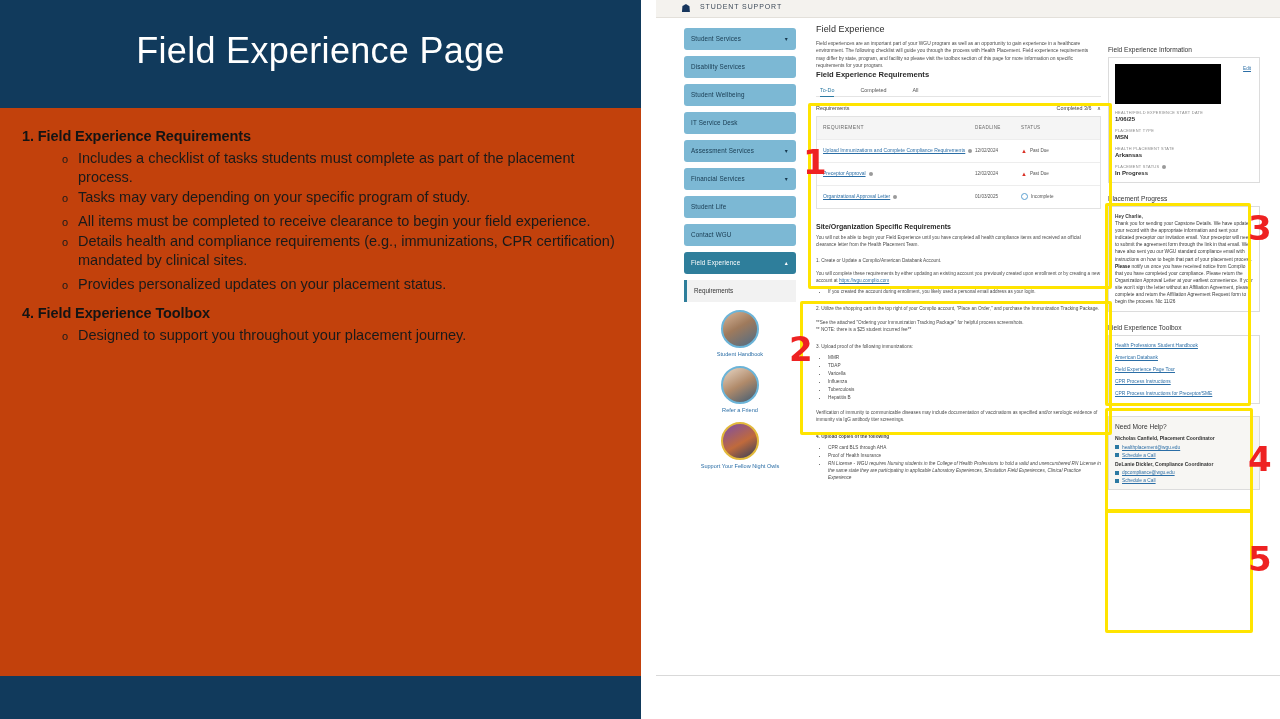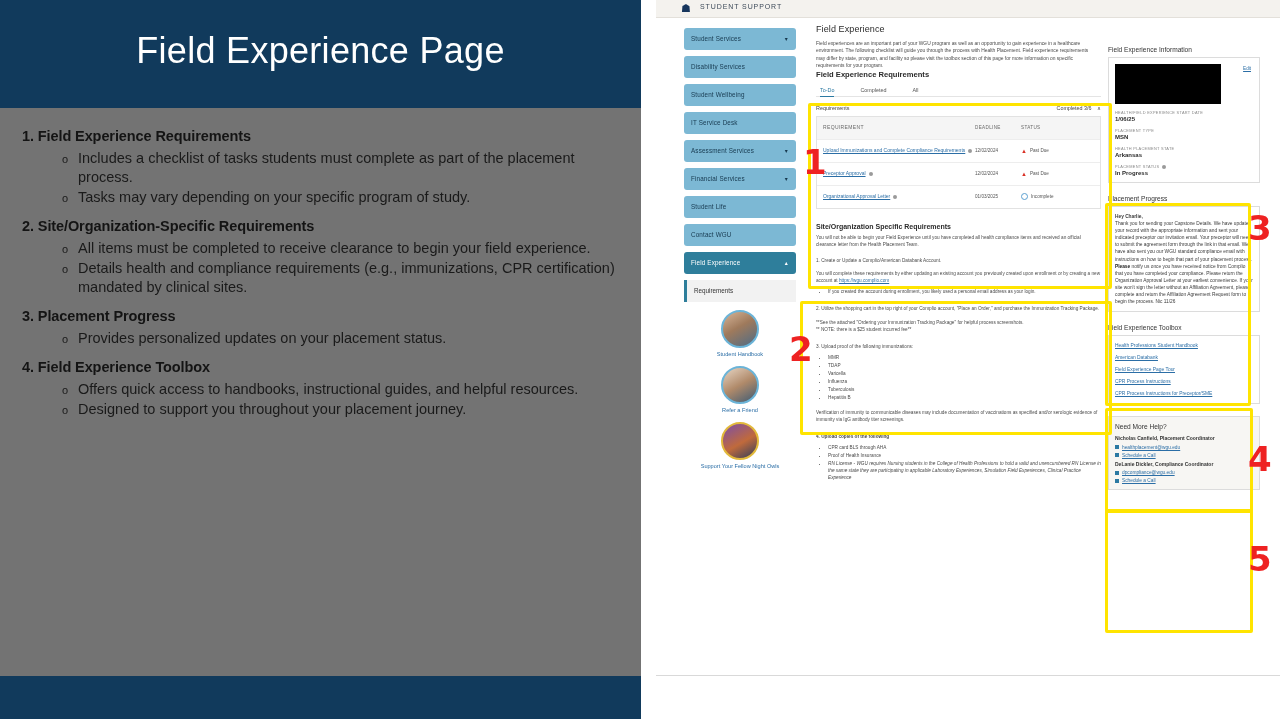--- a/index.html
+++ b/index.html
@@ -11,21 +11,21 @@
   }
   .slide{position:relative;width:1280px;height:719px;background:#ffffff;}
 
   
   .left-panel{position:absolute;left:0;top:0;width:641px;height:719px;background:#ffffff;}
   .title-band{position:absolute;left:0;top:0;width:641px;height:108px;background:#113a5c;}
   .title-band .title{
     position:absolute;left:0;top:30px;width:641px;text-align:center;
     color:#ffffff;font-size:36px;font-weight:400;letter-spacing:0.3px;
   }
-  .body-band{position:absolute;left:0;top:108px;width:641px;height:568px;background:#737373;}
+  .body-band{position:absolute;left:0;top:108px;width:641px;height:568px;background:#c2410c;}
   .bottom-band{position:absolute;left:0;top:676px;width:641px;height:43px;background:#113a5c;}
 
   .content{position:absolute;left:0;top:0;width:641px;padding:10px 4px 0 4px;box-sizing:border-box;}
   .sec-head{
     font-size:14.5px;font-weight:bold;color:#141414;margin:0 0 0 18px;padding-top:10px;letter-spacing:-0.1px;
   }
   ul.sub{margin:5px 5px 0 0;padding:0 0 0 58px;list-style:none;}
   ul.sub li{
     position:relative;font-size:14.5px;color:#1a1a1a;line-height:19px;
     margin-bottom:1px;padding-left:16px;max-width:580px;
@@ -132,34 +132,31 @@
     </div>
     <div class="body-band">
       <div class="content">
 
         <div class="sec-head">1. Field Experience Requirements</div>
         <ul class="sub">
           <li>Includes a checklist of tasks students must complete as part of the placement process.</li>
           <li>Tasks may vary depending on your specific program of study.</li>
         </ul>
 
-        <div class="sec-head">2. Site/Organization-Specific Requirements</div>
         <ul class="sub">
           <li>All items must be completed to receive clearance to begin your field experience.</li>
           <li>Details health and compliance requirements (e.g., immunizations, CPR certification) mandated by clinical sites.</li>
         </ul>
 
-        <div class="sec-head">3. Placement Progress</div>
         <ul class="sub">
           <li>Provides personalized updates on your placement status.</li>
         </ul>
 
         <div class="sec-head">4. Field Experience Toolbox</div>
         <ul class="sub">
-          <li>Offers quick access to handbooks, instructional guides, and helpful resources.</li>
           <li>Designed to support you throughout your placement journey.</li>
         </ul>
 
 
       </div>
     </div>
     <div class="bottom-band"></div>
   </div>
 
   <div class="gutter"></div>

